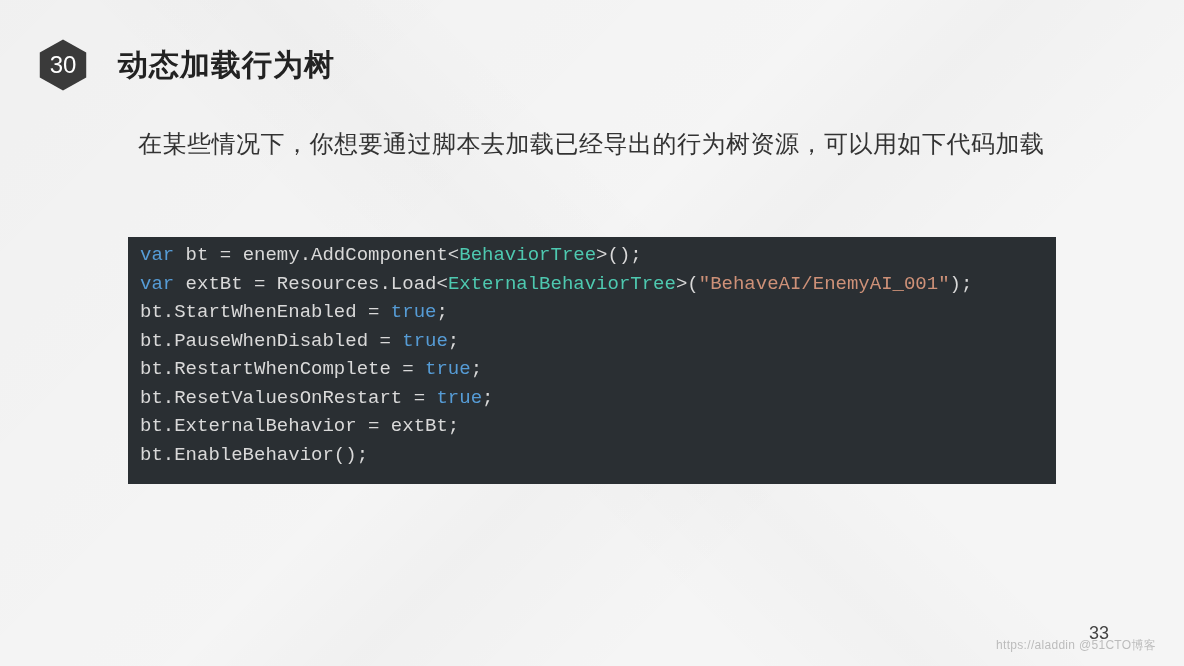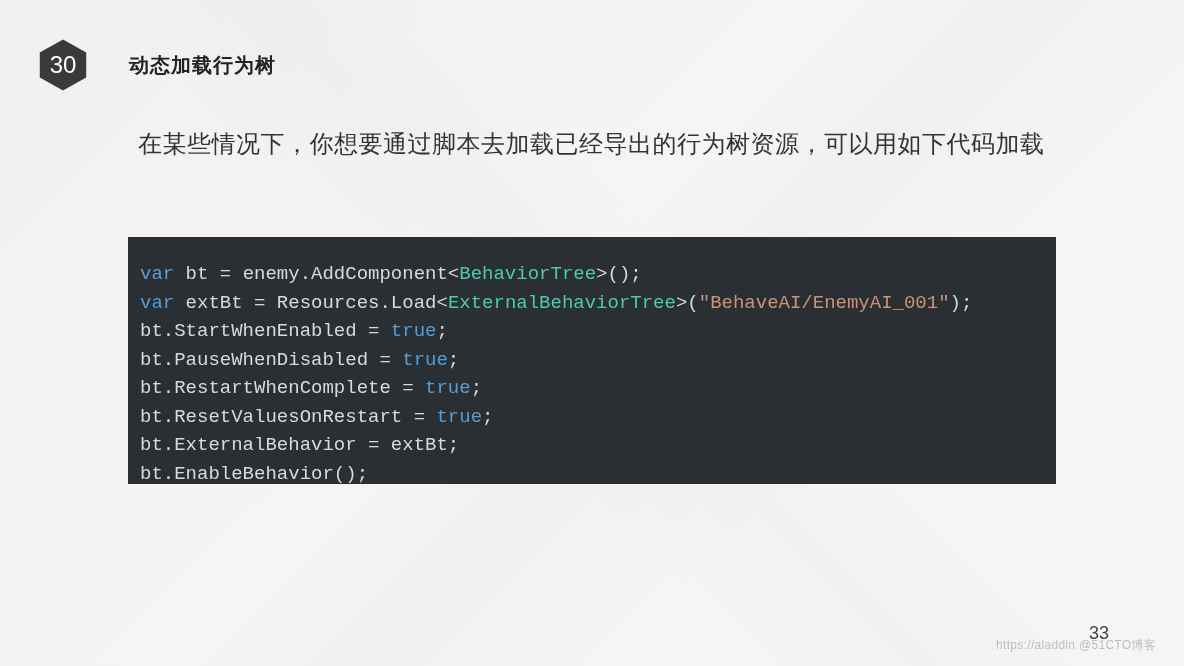--- a/index.html
+++ b/index.html
@@ -18,61 +18,60 @@
       linear-gradient(135deg, rgba(0,0,0,0.02) 0%, transparent 50%),
       linear-gradient(45deg, transparent 40%, rgba(0,0,0,0.015) 50%, transparent 60%),
       linear-gradient(-45deg, transparent 30%, rgba(0,0,0,0.02) 45%, transparent 55%);
   }
   .header {
     position: absolute;
     top: 38px;
     left: 36px;
     display: flex;
     align-items: center;
-    gap: 12px;
+    gap: 28px;
   }
   .hex-badge {
     width: 54px;
     height: 54px;
     position: relative;
     display: flex;
     align-items: center;
     justify-content: center;
   }
   .hex-badge svg { position: absolute; inset: 0; }
   .hex-number {
     position: relative;
     color: #fff;
     font-size: 24px;
     font-weight: 400;
     z-index: 1;
   }
   .title {
-    font-size: 20px;
+    font-size: 30px;
     font-weight: 700;
     color: #222;
     letter-spacing: 1px;
-    margin-left: 27px;
   }
   .description {
     position: absolute;
     top: 128px;
     left: 138px;
     font-size: 24px;
     color: #333;
     letter-spacing: 0.5px;
   }
   .code-block {
     position: absolute;
     top: 237px;
     left: 128px;
     width: 928px;
     height: 247px;
     background: #2a2f33;
-    padding: 23px 12px;
+    padding: 4px 12px;
     font-family: "Consolas", "Courier New", monospace;
     font-size: 19px;
     line-height: 28.5px;
     white-space: pre;
     color: #d9d9d9;
   }
   .kw { color: #569cd6; }
   .type { color: #4ec9b0; }
   .str { color: #ce9178; }
   .page-number {

